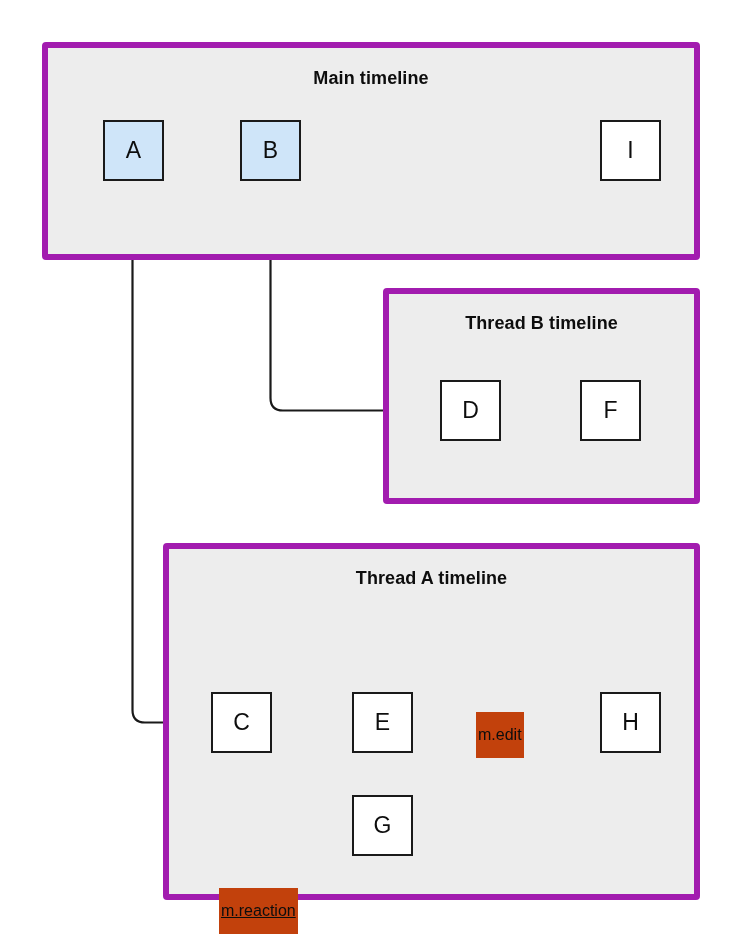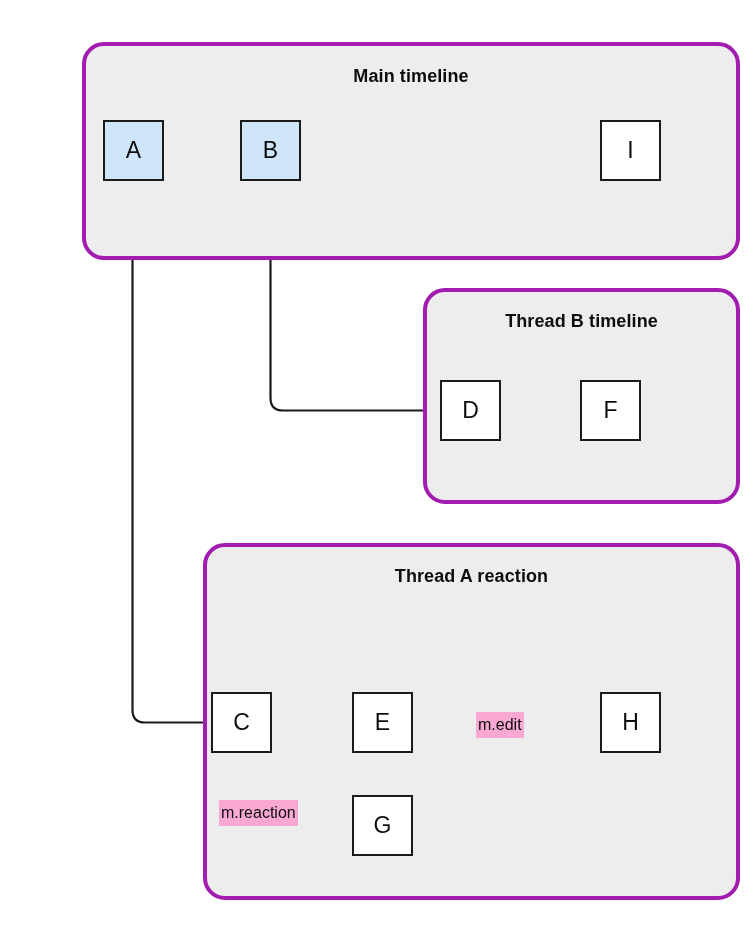--- a/index.html
+++ b/index.html
@@ -8,24 +8,23 @@
     background:#ffffff;
     font-family:"Liberation Sans", sans-serif;
     overflow:hidden;
   }
   #stage{position:relative;width:756px;height:942px;}
   #wires{position:absolute;left:0;top:0;width:756px;height:942px;}
 
   .group{
     position:absolute;
     background:#ededed;
-    border:4px solid #a21caf;
-    border-radius:22px;
+    border:6px solid #a21caf;
+    border-radius:4px;
     box-sizing:border-box;
-    margin-left:40px;
   }
   .group-title{
     position:absolute;
     left:0;right:0;
     text-align:center;
     font-weight:bold;
     font-size:18px;
     color:#0d0d0d;
     letter-spacing:.1px;
   }
@@ -41,22 +40,22 @@
     font-size:23px;
     color:#0d0d0d;
     line-height:1;
   }
   .node.blue{background:#cfe5f9;}
 
   .edge-label{
     position:absolute;
     font-size:16px;
     color:#0d0d0d;
-    background:#f9a8d4;
-    padding:4px 2px;
+    background:#c2410c;
+    padding:14px 2px;
     white-space:nowrap;
     line-height:1.15;
   }
 </style>
 </head>
 <body>
 
 <div id="stage">
 
   <svg id="wires" viewBox="0 0 756 942" width="756" height="942" xmlns="http://www.w3.org/2000/svg">
@@ -85,21 +84,21 @@
 
   <div class="group" style="left:42px;top:42px;width:658px;height:218px;">
     <div class="group-title" style="top:20px;">Main timeline</div>
   </div>
 
   <div class="group" style="left:383px;top:288px;width:317px;height:216px;">
     <div class="group-title" style="top:19px;">Thread B timeline</div>
   </div>
 
   <div class="group" style="left:163px;top:543px;width:537px;height:357px;">
-    <div class="group-title" style="top:19px;">Thread A reaction</div>
+    <div class="group-title" style="top:19px;">Thread A timeline</div>
   </div>
 
   <div class="node blue" style="left:103px;top:120px;width:61px;height:61px;">
     <span>A</span>
   </div>
 
   <div class="node blue" style="left:240px;top:120px;width:61px;height:61px;">
     <span>B</span>
   </div>
 
@@ -126,15 +125,15 @@
   <div class="node" style="left:600px;top:692px;width:61px;height:61px;">
     <span>H</span>
   </div>
 
   <div class="node" style="left:352px;top:795px;width:61px;height:61px;">
     <span>G</span>
   </div>
 
   <div class="edge-label" style="left:476px;top:712px;">m.edit</div>
 
-  <div class="edge-label" style="left:219px;top:800px;">m.reaction</div>
+  <div class="edge-label" style="left:219px;top:888px;text-decoration:underline;">m.reaction</div>
 
 </div>
 
 </body></html>

